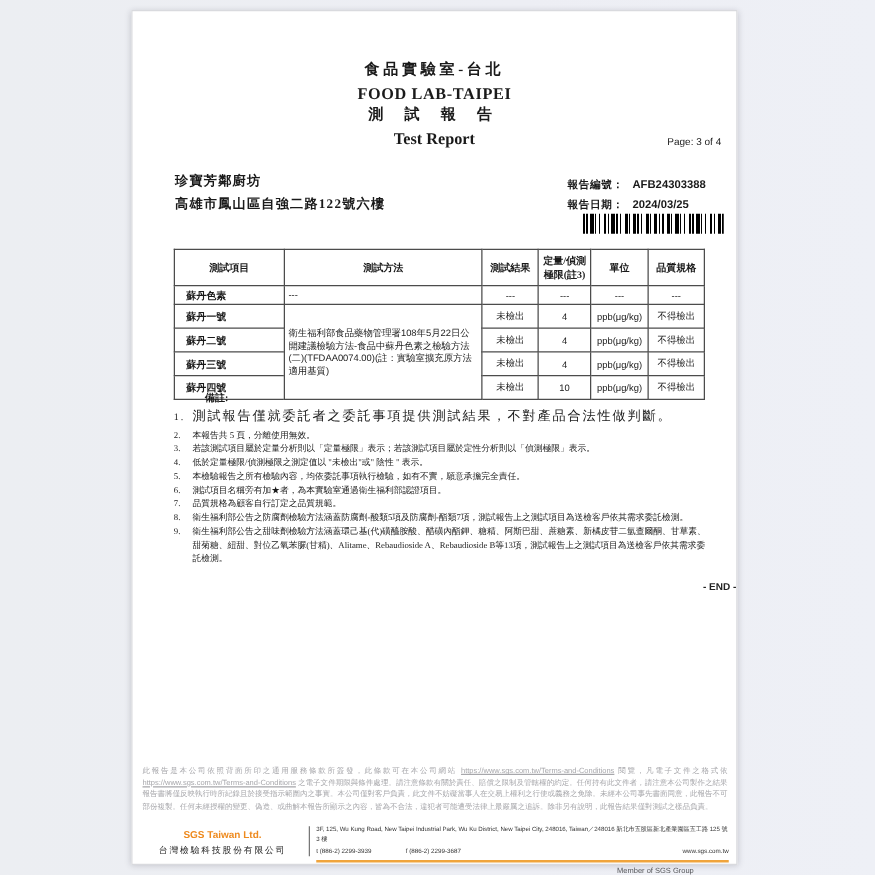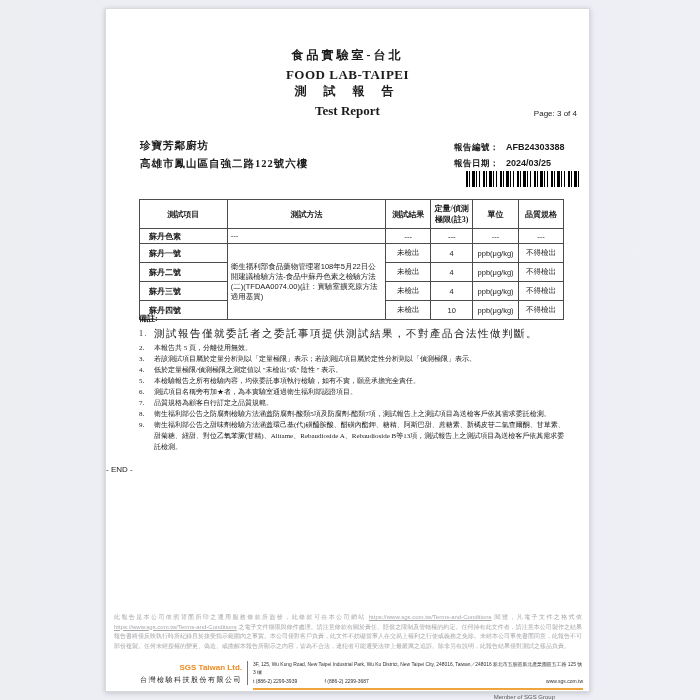--- a/index.html
+++ b/index.html
@@ -39,37 +39,37 @@
   .result-table th,.result-table td{border:1px solid #4c4c4c;}
   .result-table th{font-size:8px;font-weight:bold;text-align:center;vertical-align:middle;height:26px;padding:1px 2px;}
   .result-table td{font-family:"Liberation Sans","DejaVu Sans",sans-serif;font-size:7.5px;vertical-align:middle;padding:1px 3px;}
   td.c-item{font-family:"Liberation Serif","DejaVu Serif",serif;font-weight:bold;font-size:8px;text-align:left;padding-left:9px;}
   td.c-method{text-align:left;line-height:10px;}
   td.c-mid{text-align:center;}
   tr.r-first td{height:12px;}
   tr.r-data td{height:16px;}
   
   .notes{position:absolute;left:33px;top:304px;width:426px;}
-  .notes-title{font-size:8px;font-weight:bold;margin-bottom:2px;}
+  .notes-title{font-size:8px;font-weight:bold;margin-bottom:2px;margin-left:25px;}
   .note{display:flex;font-size:7px;line-height:11px;}
   .note .n-num{flex:none;width:15px;}
   .note .n-text{flex:1;}
   .note.note-large{font-size:10.5px;line-height:16px;letter-spacing:1.5px;margin-bottom:1px;}
   .note.note-large .n-num{width:15px;font-size:8px;}
-  .end-marker{position:absolute;left:0;right:0;top:456px;text-align:left;
-    font-family:"Liberation Sans","DejaVu Sans",sans-serif;font-size:8px;color:#222;}
+  .end-marker{position:absolute;left:0;right:0;top:456px;text-align:right;
+    font-family:"Liberation Sans","DejaVu Sans",sans-serif;font-size:8px;color:#222;font-weight:bold;}
   
   .disclaimer{position:absolute;left:8px;right:7px;top:604px;
     font-family:"Liberation Sans","DejaVu Sans",sans-serif;font-size:6px;line-height:9.6px;
     color:#a7a7ab;text-align:justify;}
   .disclaimer a{color:#a7a7ab;text-decoration:underline;}
   
   .footer{position:absolute;left:8px;right:6px;top:652px;height:28px;
     font-family:"Liberation Sans","DejaVu Sans",sans-serif;}
-  .f-left{position:absolute;left:0;top:2px;width:128px;text-align:right;}
+  .f-left{position:absolute;left:0;top:2px;width:128px;text-align:center;}
   .f-company-en{color:#ee8a1e;font-weight:bold;font-size:8px;}
   .f-company-zh{font-family:"Liberation Serif","DejaVu Serif",serif;font-size:7px;letter-spacing:1.5px;margin-top:3px;color:#222;}
   .f-divider{position:absolute;left:133px;top:0;width:1px;height:24px;background:#777;}
   .f-right{position:absolute;left:139px;right:0;top:0;}
   .f-address{font-size:4.9px;color:#333;line-height:8px;}
   .f-contact-row{display:flex;justify-content:space-between;font-size:5px;color:#333;line-height:9px;}
   .f-phone span{margin-right:26px;}
   .f-orange-line{height:1.5px;background:#f0a43c;margin-top:2px;}
   .f-member{text-align:right;font-size:6px;color:#55565a;margin-top:4px;padding-right:28px;}
 </style>

